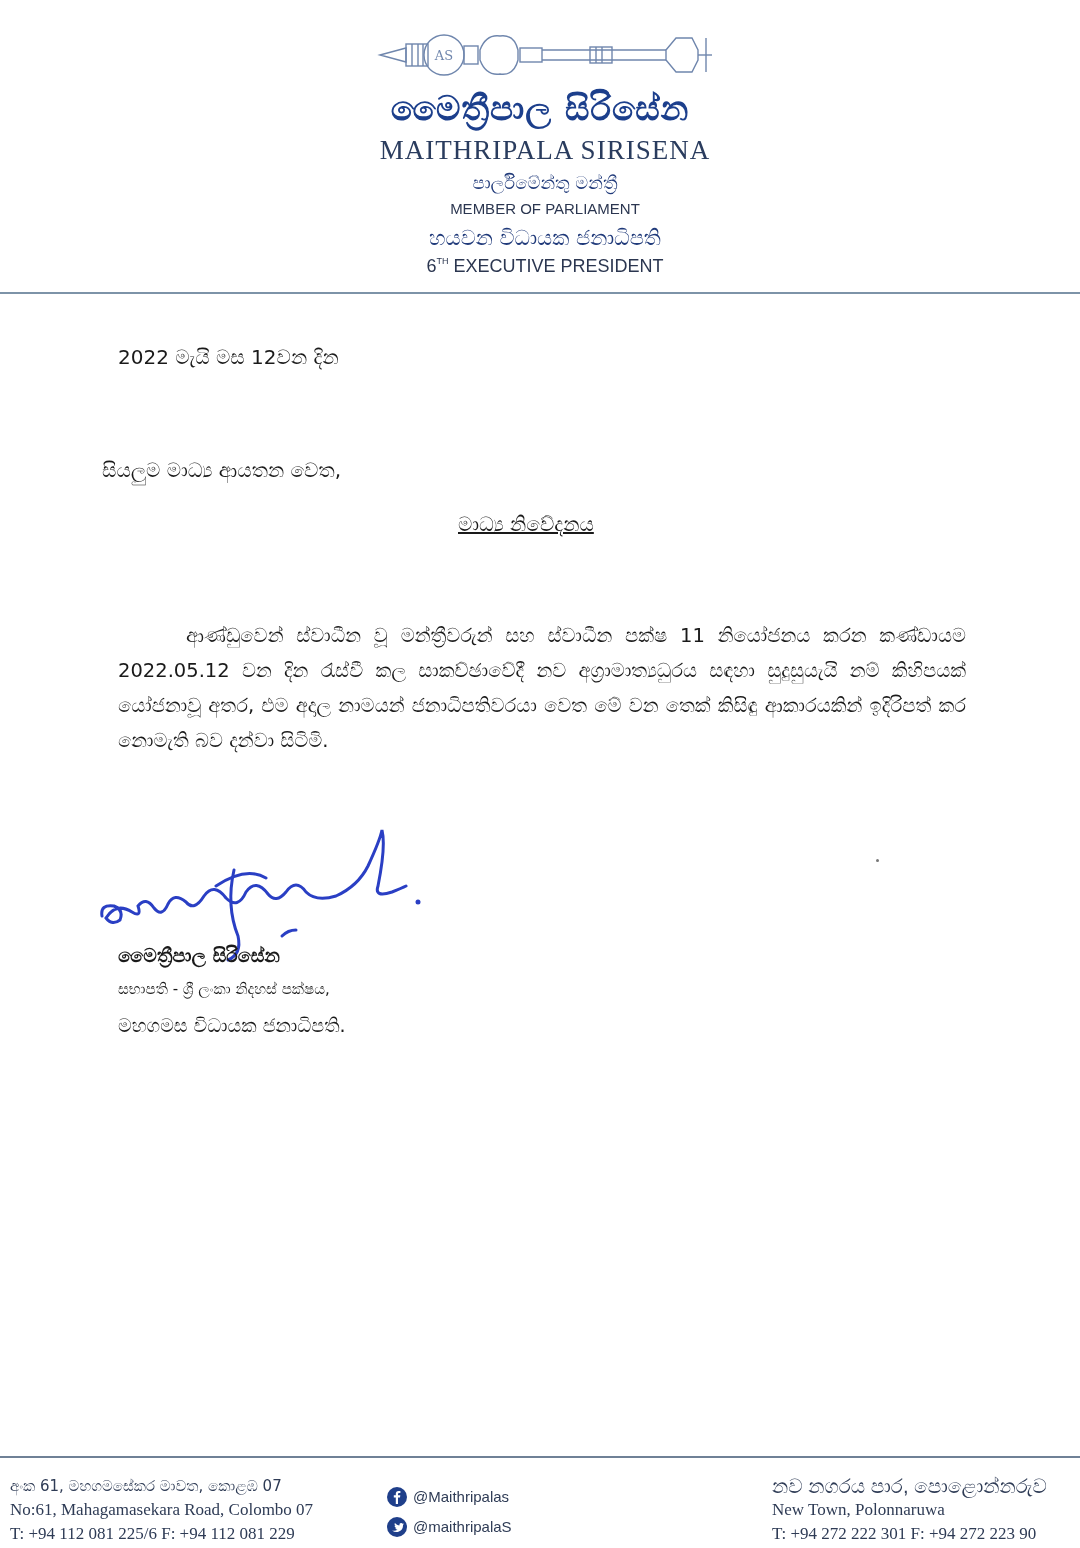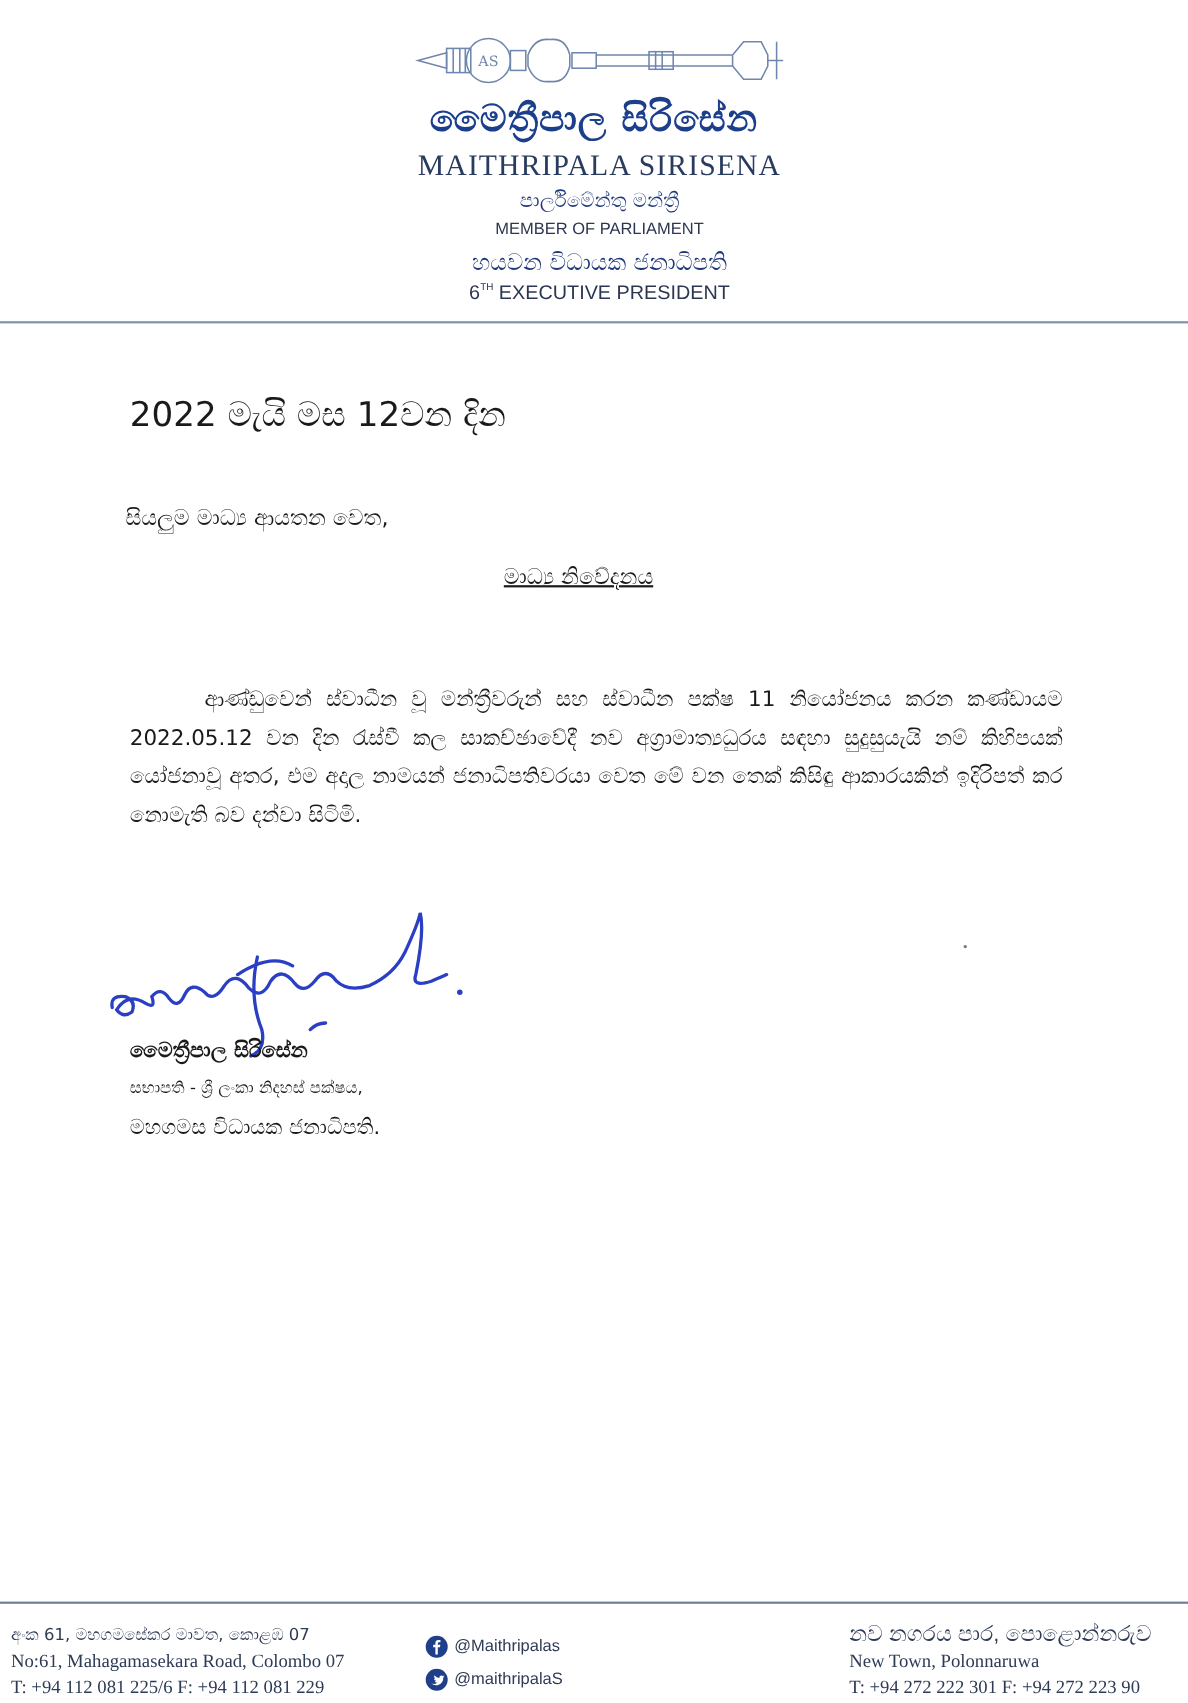--- a/index.html
+++ b/index.html
@@ -19,22 +19,22 @@
   .lh-pres-si { position: absolute; left: 0; width: 1090px; top: 226px; text-align: center;
          font-family: "DejaVu Sans", sans-serif; font-size: 21px; color: #203a7a; }
   .lh-pres-en { position: absolute; left: 0; width: 1090px; top: 256px; text-align: center;
          font-family: "Liberation Sans", sans-serif; font-size: 18px; color: #2b3650; }
   .lh-pres-en sup { font-size: 9px; vertical-align: 8px; }
 
   .rule { position: absolute; left: 0; width: 1080px; height: 2px; background: #7d93a8; }
   .rule.top { top: 292px; }
   .rule.bottom { top: 1456px; background: #6f8196; }
 
-  .date { position: absolute; left: 118px; top: 345px; font-size: 31px; font-family: "DejaVu Sans", sans-serif; margin-top: 14px; }
-  .recipient { position: absolute; left: 114px; top: 458px; font-size: 20px; font-family: "DejaVu Sans", sans-serif; }
+  .date { position: absolute; left: 118px; top: 345px; font-size: 20px; font-family: "DejaVu Sans", sans-serif; }
+  .recipient { position: absolute; left: 102px; top: 458px; font-size: 20px; font-family: "DejaVu Sans", sans-serif; }
   .subject { position: absolute; left: 458px; top: 512px; font-size: 20px; font-family: "DejaVu Sans", sans-serif; text-decoration: underline; }
   .body-text { position: absolute; left: 118px; top: 618px; width: 848px; font-size: 19.5px;
          font-family: "DejaVu Sans", sans-serif; line-height: 35px; text-align: justify; text-indent: 68px; }
 
   .signature { position: absolute; left: 96px; top: 826px; width: 330px; height: 140px; }
   .sig-name { position: absolute; left: 118px; top: 944px; font-size: 19px; font-family: "DejaVu Sans", sans-serif; font-weight: bold; }
   .sig-title1 { position: absolute; left: 118px; top: 980px; font-size: 15px; font-family: "DejaVu Sans", sans-serif; }
   .sig-title2 { position: absolute; left: 118px; top: 1014px; font-size: 19px; font-family: "DejaVu Sans", sans-serif; }
   .speck { position: absolute; left: 876px; top: 859px; width: 3px; height: 3px; background: #777; border-radius: 50%; }
 

